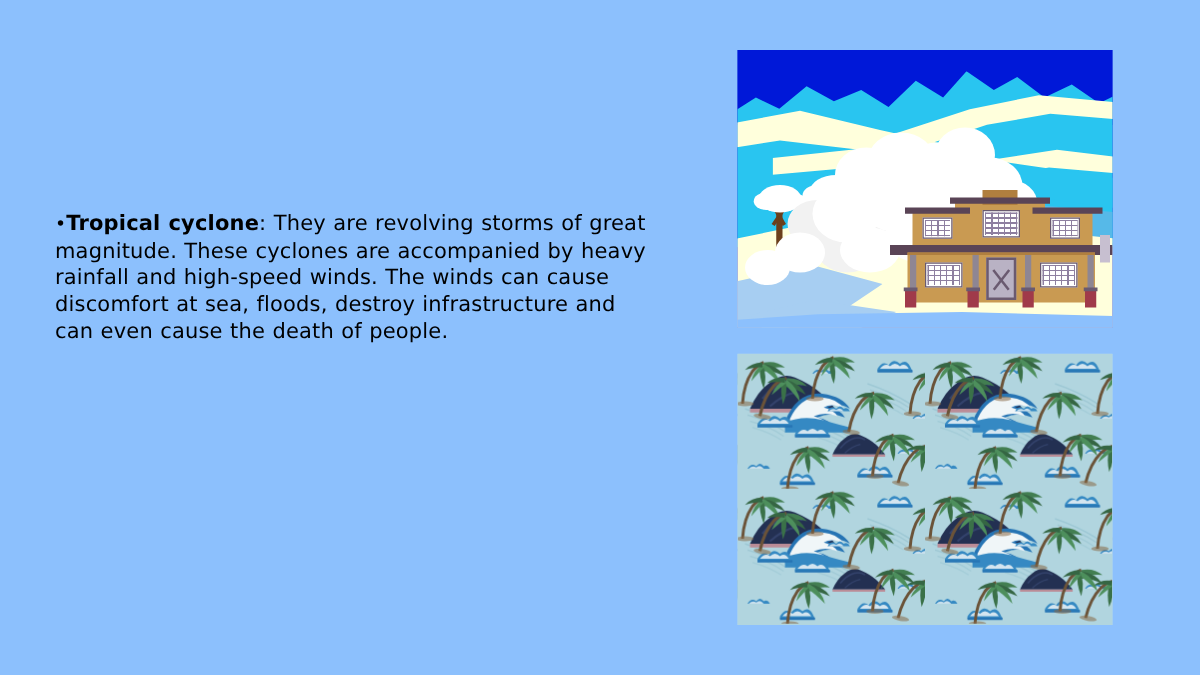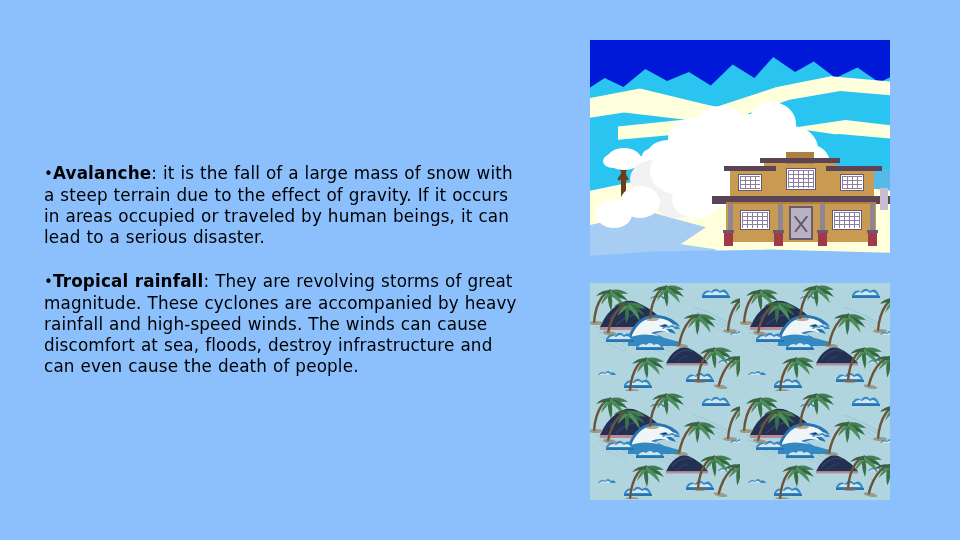--- a/index.html
+++ b/index.html
@@ -160,23 +160,22 @@
   
   #cyclone-canvas { position:absolute; left:0; top:0; width:300px; height:217px; }
 </style>
 </head>
 <body>
 
 <div id="slide">
 
   <div id="text-column">
 
-    <p class="para" id="para-avalanche"><span class="bullet">•</span><b>Avalanche</b><span>: </span><span>it is the fall of a large mass of snow with a steep terrain due to the effect of gravity. If it occurs in areas occupied or traveled by human beings, it can lead to a serious disaster.</span></p>
-
-    <p class="para" id="para-cyclone"><span class="bullet">•</span><b>Tropical rainfall</b><span>: </span><span>They are revolving storms of great magnitude. These cyclones are accompanied by heavy rainfall and high-speed winds. The winds can cause discomfort at sea, floods, destroy infrastructure and can even cause the death of people.</span></p>
+
+    <p class="para" id="para-cyclone"><span class="bullet">•</span><b>Tropical cyclone</b><span>: </span><span>They are revolving storms of great magnitude. These cyclones are accompanied by heavy rainfall and high-speed winds. The winds can cause discomfort at sea, floods, destroy infrastructure and can even cause the death of people.</span></p>
 
   </div>
 
   <div class="picture" id="avalanche-image">
 
     <div class="av-layer sky"></div>
     <div class="av-layer mtn-cyan"></div>
 
     <div class="av-layer snow-ridge-1"></div>
     <div class="av-layer snow-ridge-2"></div>

